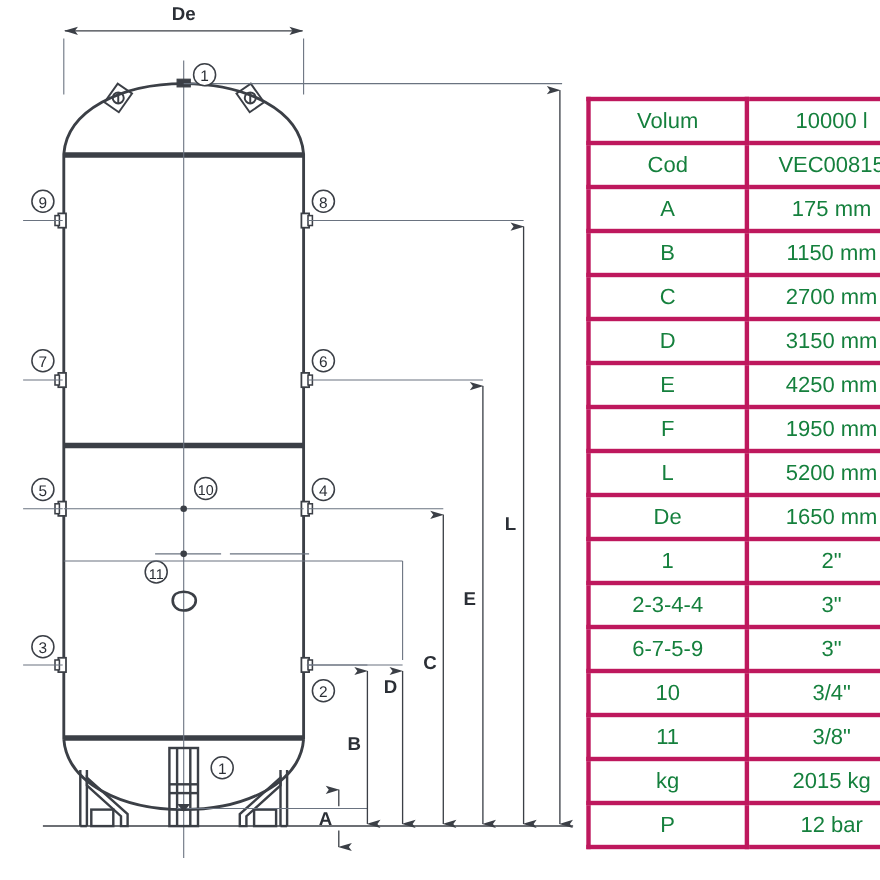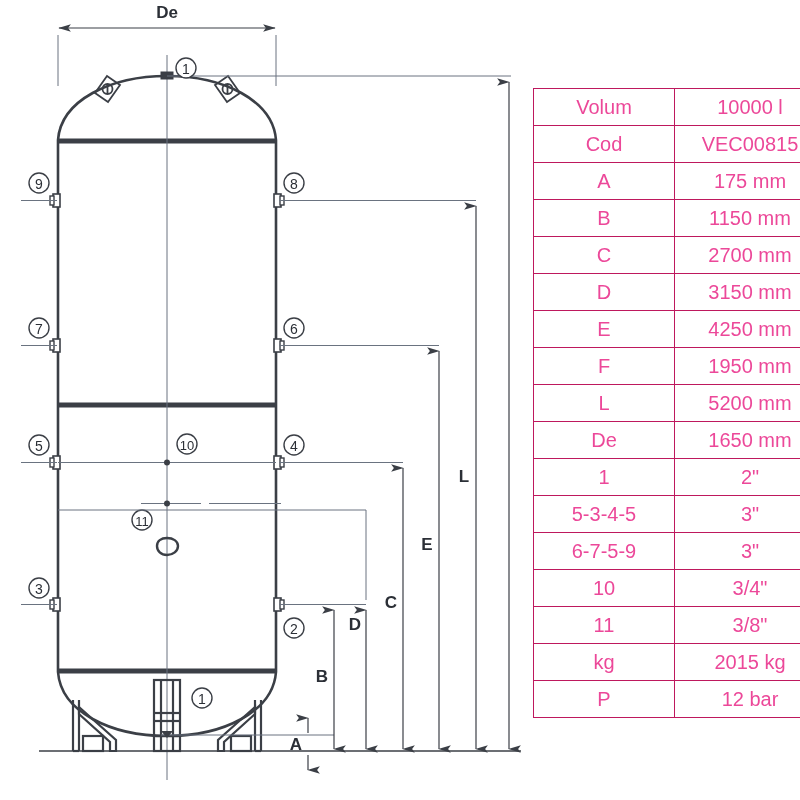--- a/index.html
+++ b/index.html
@@ -33,27 +33,27 @@
     left: 512px;
     top: 88px;
     width: 276px;
   }
   table.spec {
     border-collapse: collapse;
     width: 276px;
     table-layout: fixed;
   }
   table.spec td {
-    border: 1px solid #be185d;
+    border: 4px solid #be185d;
     height: 36px;
     padding: 0 4px;
     text-align: center;
     vertical-align: middle;
     font-size: 20px;
-    color: #ec4899;
+    color: #15803d;
     white-space: nowrap;
     overflow: hidden;
   }
   table.spec td.k { width: 132px; }
   table.spec td.v { width: 142px; }
 </style>
 </head>
 <body>
 
 <div id="sheet">
@@ -329,21 +329,21 @@
           </tr>
           <tr>
             <td class="k">De</td>
             <td class="v">1650 mm</td>
           </tr>
           <tr>
             <td class="k">1</td>
             <td class="v">2"</td>
           </tr>
           <tr>
-            <td class="k">5-3-4-5</td>
+            <td class="k">2-3-4-4</td>
             <td class="v">3"</td>
           </tr>
           <tr>
             <td class="k">6-7-5-9</td>
             <td class="v">3"</td>
           </tr>
           <tr>
             <td class="k">10</td>
             <td class="v">3/4"</td>
           </tr>

